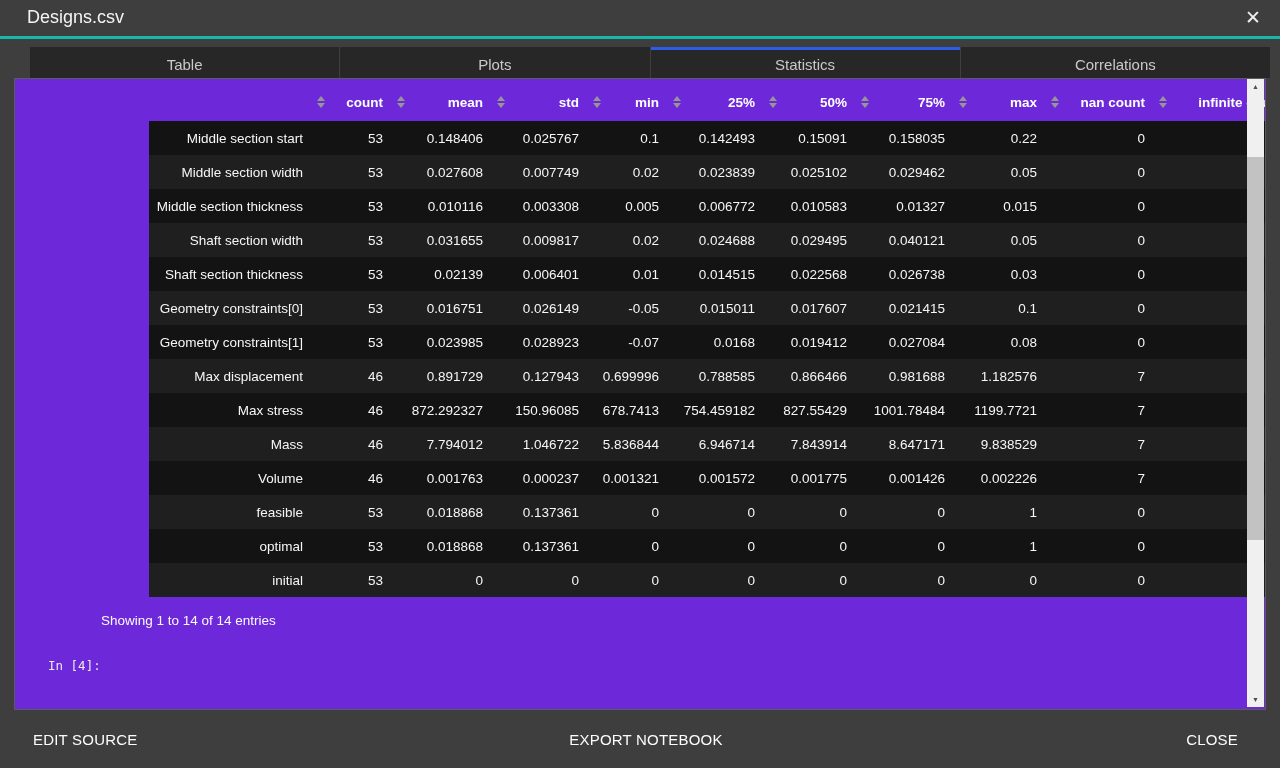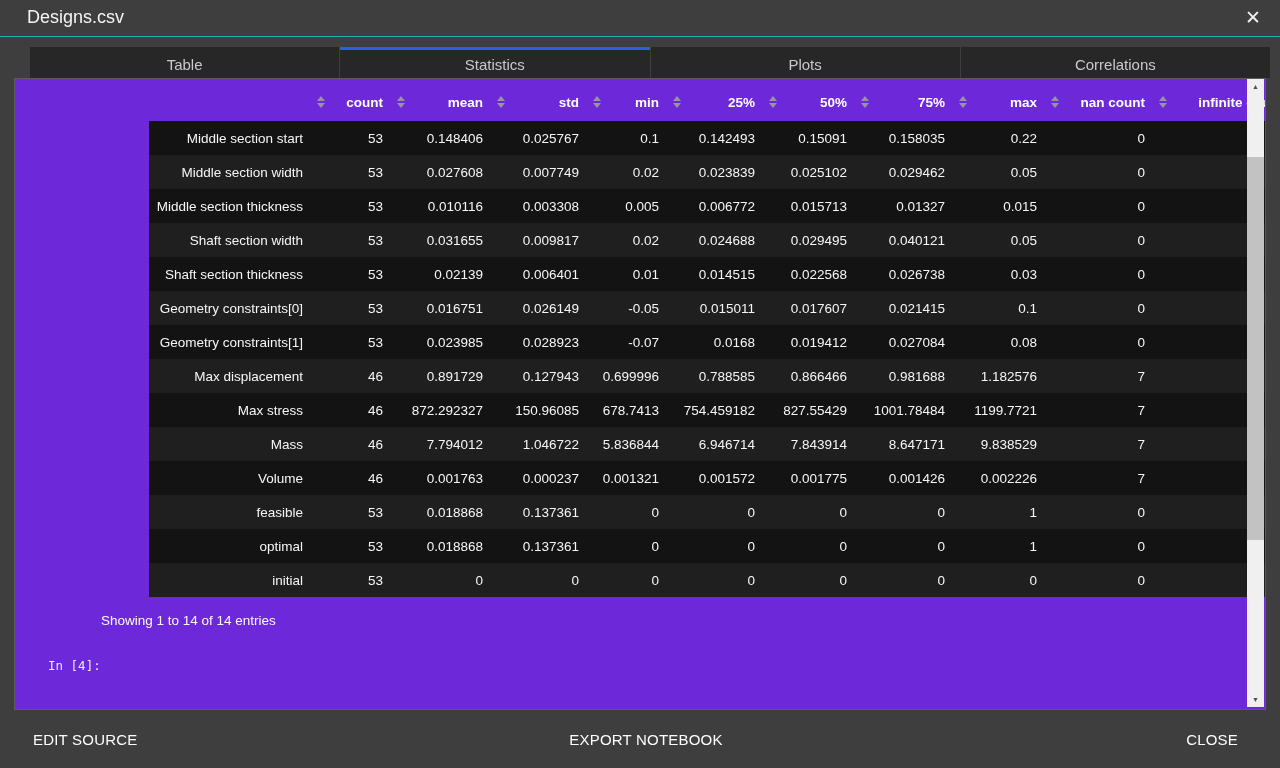--- a/index.html
+++ b/index.html
@@ -7,21 +7,21 @@
     width:1280px;height:768px;
     background:#3e3e3e;
     font-family:"Liberation Sans","DejaVu Sans",sans-serif;
     color:#f2f2f2;
     overflow:hidden;
     position:relative;
   }
   
   .titlebar{
     position:absolute;left:0;top:0;width:1280px;height:36px;
-    border-bottom:1px solid #14b8a6;
+    border-bottom:3px solid #14b8a6;
   }
   .titlebar .title{
     position:absolute;left:27px;top:7px;
     font-size:18px;color:#f4f4f4;
   }
   .titlebar .close-x{
     position:absolute;right:14px;top:5px;
     font-size:19px;color:#eeeeee;cursor:pointer;
     width:26px;height:26px;text-align:center;line-height:26px;
   }
@@ -138,22 +138,22 @@
 </head>
 <body>
 
 <div class="titlebar">
   <span class="title">Designs.csv</span>
   <span class="close-x">✕</span>
 </div>
 
 <div class="tabbar" id="tabbar">
     <div class="tab">Table</div>
+    <div class="tab">Plots</div>
     <div class="tab active">Statistics</div>
-    <div class="tab">Plots</div>
     <div class="tab">Correlations</div>
   </div>
 
 <div class="panel">
   <table class="stats">
     <thead>
         <tr id="headrow">
           <th style="width: 152px;"></th>
           <th style="width: 68px;">
             <span class="hwrap">
@@ -274,21 +274,21 @@
           <td>0</td>
           <td>0</td>
         </tr>
         <tr>
           <td>Middle section thickness</td>
           <td>53</td>
           <td>0.010116</td>
           <td>0.003308</td>
           <td>0.005</td>
           <td>0.006772</td>
-          <td>0.015713</td>
+          <td>0.010583</td>
           <td>0.01327</td>
           <td>0.015</td>
           <td>0</td>
           <td>0</td>
         </tr>
         <tr>
           <td>Shaft section width</td>
           <td>53</td>
           <td>0.031655</td>
           <td>0.009817</td>

